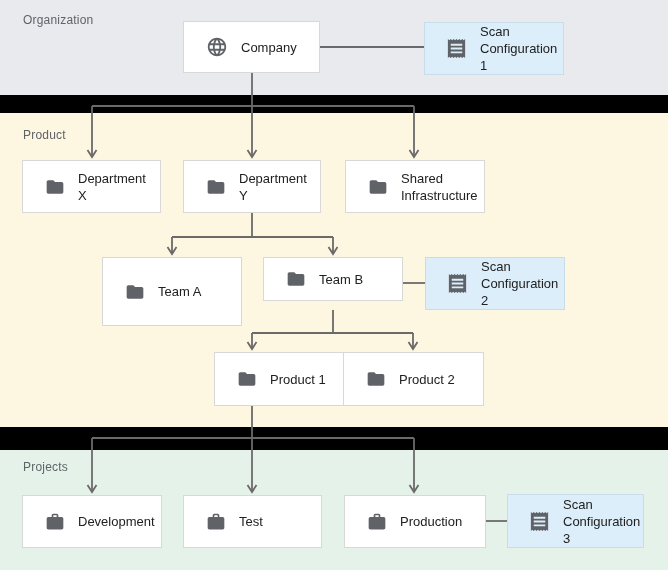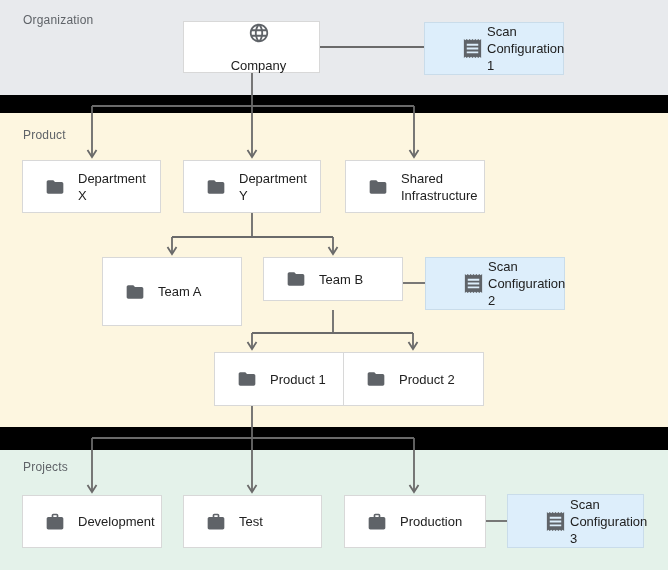--- a/index.html
+++ b/index.html
@@ -25,21 +25,21 @@
   svg.connectors{position:absolute;left:0;top:0;pointer-events:none;}
   svg.connectors .line{fill:none;stroke:var(--line,#6a6a6a);stroke-width:1.8px;}
   .node{
     position:absolute;box-sizing:border-box;display:flex;align-items:center;
     gap:13px;padding:0 8px 0 22px;
     background:var(--node-bg,#fff);border:1px solid var(--node-border,#d8d8d8);
     font-size:13px;color:var(--node-text,#212121);line-height:17px;
   }
   .node.scan{
     background:var(--scan-bg,#ddeefb);border:1px solid var(--scan-border,#c9dcea);
-    padding-left:36px;gap:3px;
+    padding-left:20px;gap:12px;
   }
   .node .icon{display:inline-flex;flex:0 0 auto;}
   .node .icon svg{fill:var(--icon,#5f6368);}
   .icon.sz20 svg{width:20px;height:20px;}
   .icon.sz22 svg{width:22px;height:22px;}
   .icon.sz23 svg{width:23px;height:23px;}
   .node .lbl{white-space:pre-line;}
 </style>
 </head>
 <body>
@@ -77,21 +77,21 @@
       <path d="M 408.5 342 L 413 349 L 417.5 342" class="line"></path>
       <path d="M 252 406 L 252 492" class="line"></path>
       <path d="M 247.5 485 L 252 492 L 256.5 485" class="line"></path>
       <path d="M 92 438 L 414 438" class="line"></path>
       <path d="M 92 438 L 92 492" class="line"></path>
       <path d="M 87.5 485 L 92 492 L 96.5 485" class="line"></path>
       <path d="M 414 438 L 414 492" class="line"></path>
       <path d="M 409.5 485 L 414 492 L 418.5 485" class="line"></path>
       <path d="M 486 521 L 507 521" class="line"></path>
     </svg>
-    <div class="node" style="left: 183px; top: 21px; width: 137px; height: 52px; flex-direction: column;">
+    <div class="node" style="left: 183px; top: 21px; width: 137px; height: 52px;">
       <span class="icon sz22">
         <svg viewBox="0 0 24 24">
           <path d="M11.99 2C6.47 2 2 6.48 2 12s4.47 10 9.99 10C17.52 22 22 17.52 22 12S17.52 2 11.99 2zm6.93 6h-2.95c-.32-1.25-.78-2.45-1.38-3.56 1.84.63 3.37 1.91 4.33 3.56zM12 4.04c.83 1.2 1.48 2.53 1.91 3.96h-3.82c.43-1.43 1.08-2.76 1.91-3.96zM4.26 14C4.1 13.36 4 12.69 4 12s.1-1.36.26-2h3.38c-.08.66-.14 1.32-.14 2 0 .68.06 1.34.14 2H4.26zm.82 2h2.95c.32 1.25.78 2.45 1.38 3.56-1.84-.63-3.37-1.9-4.33-3.56zm2.95-8H5.08c.96-1.66 2.49-2.93 4.33-3.56C8.81 5.55 8.35 6.75 8.03 8zM12 19.96c-.83-1.2-1.48-2.53-1.91-3.96h3.82c-.43 1.43-1.08 2.76-1.91 3.96zM14.34 14H9.66c-.09-.66-.16-1.32-.16-2 0-.68.07-1.35.16-2h4.68c.09.65.16 1.32.16 2 0 .68-.07 1.34-.16 2zm.25 5.56c.6-1.11 1.06-2.31 1.38-3.56h2.95c-.96 1.65-2.49 2.93-4.33 3.56zM16.36 14c.08-.66.14-1.32.14-2 0-.68-.06-1.34-.14-2h3.38c.16.64.26 1.31.26 2s-.1 1.36-.26 2h-3.38z"></path>
         </svg>
       </span>
       <span class="lbl">Company</span>
     </div>
     <div class="node scan" style="left: 424px; top: 22px; width: 140px; height: 53px;">
       <span class="icon sz23">
         <svg viewBox="0 0 24 24">

